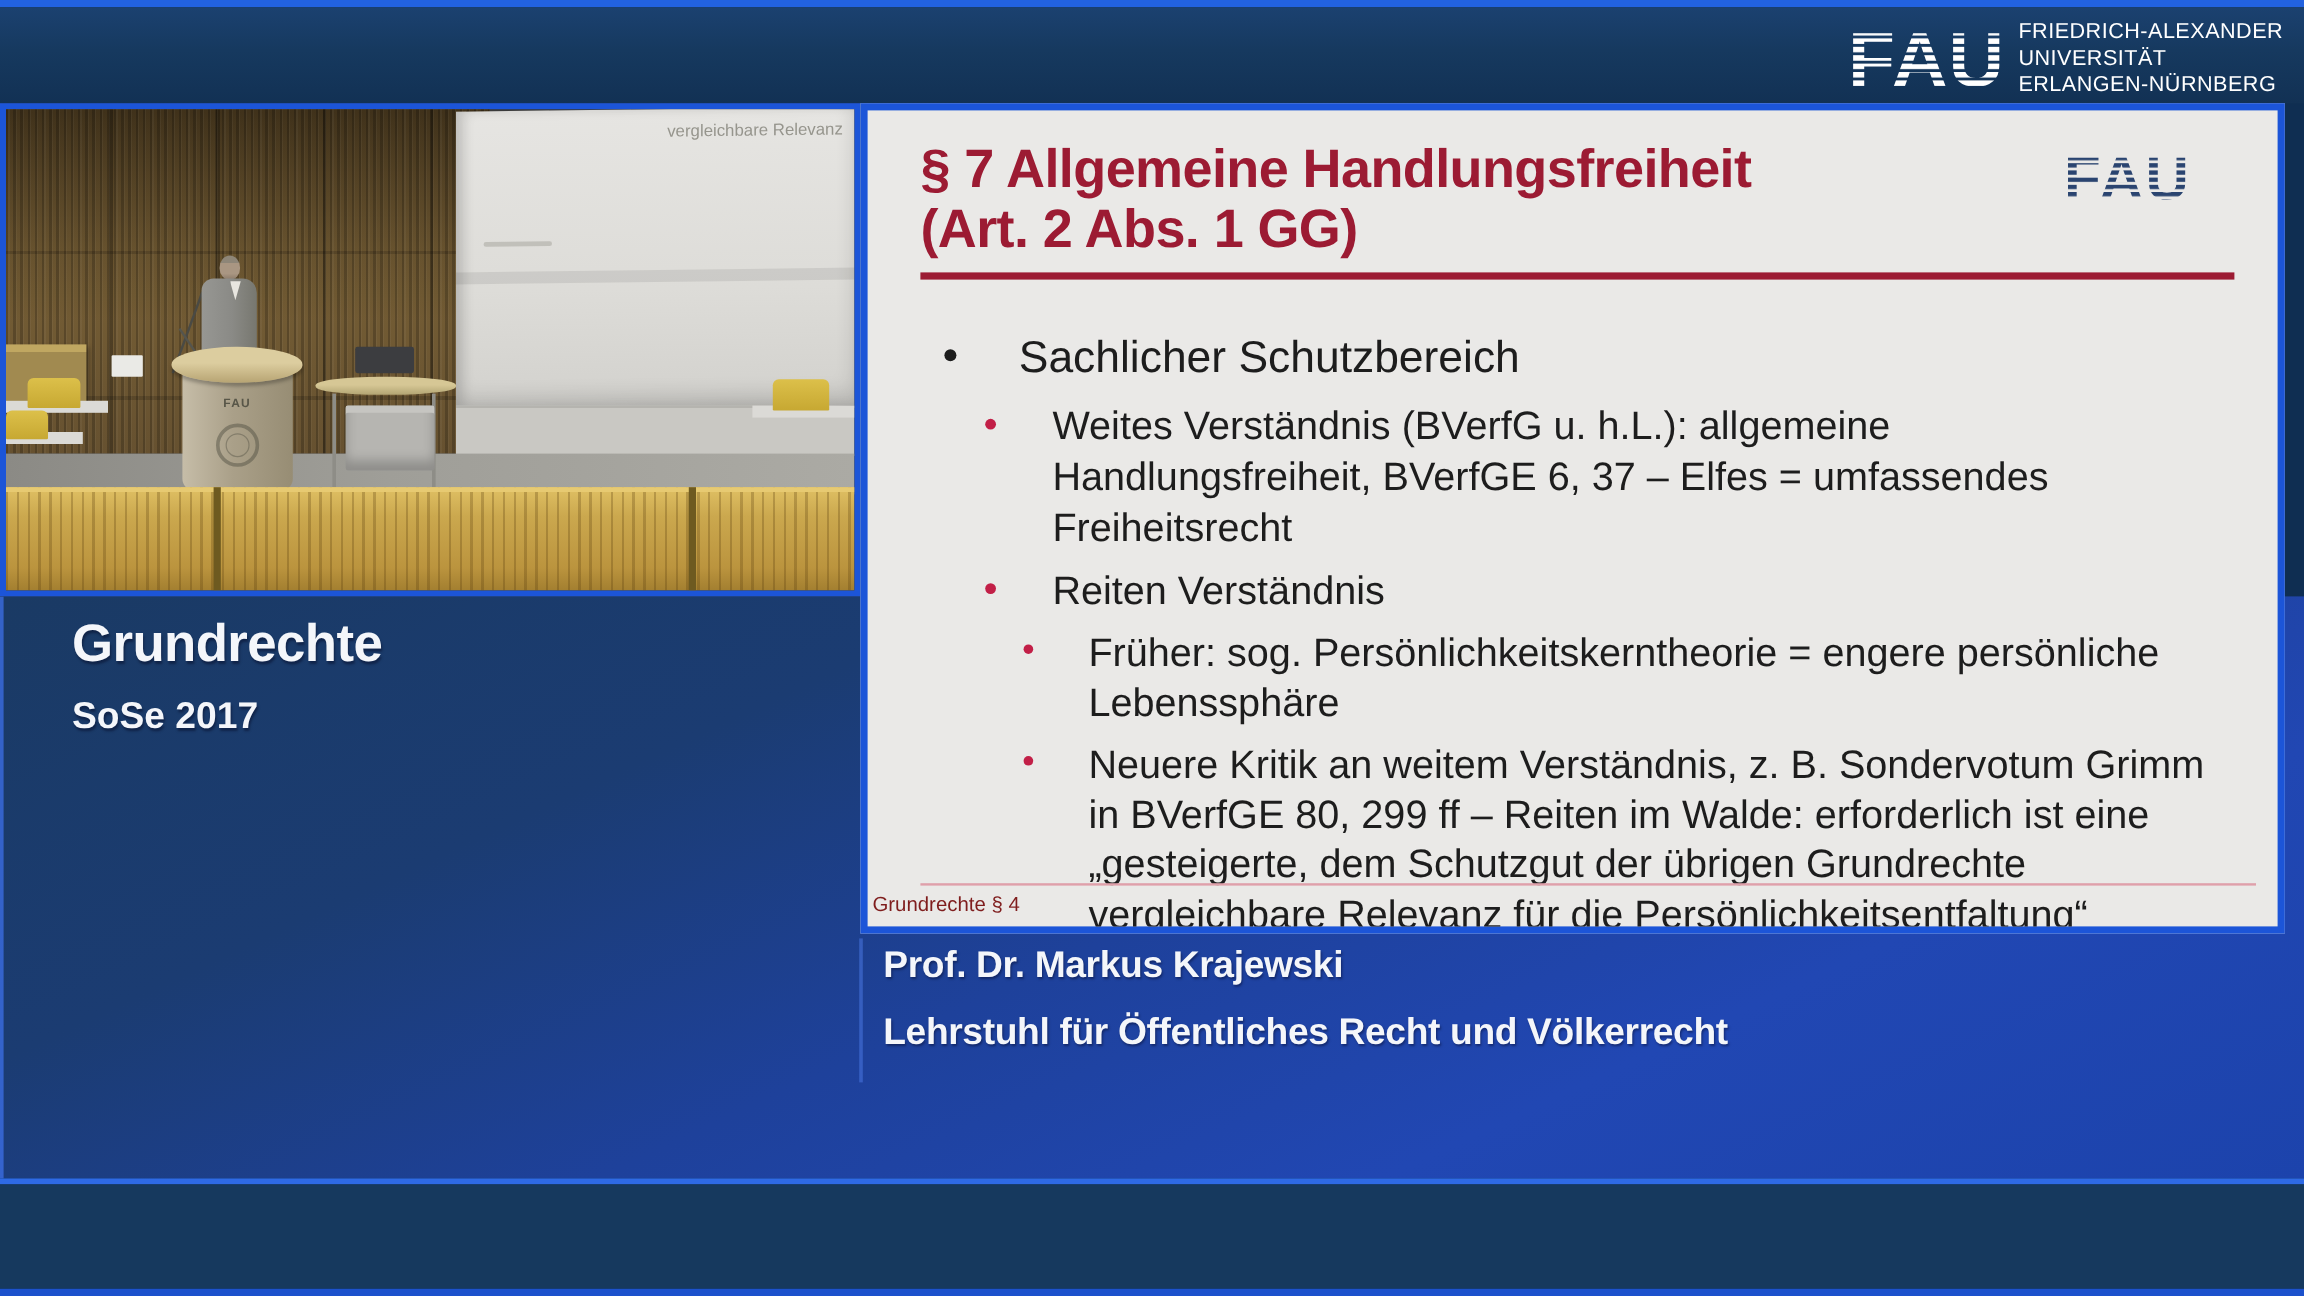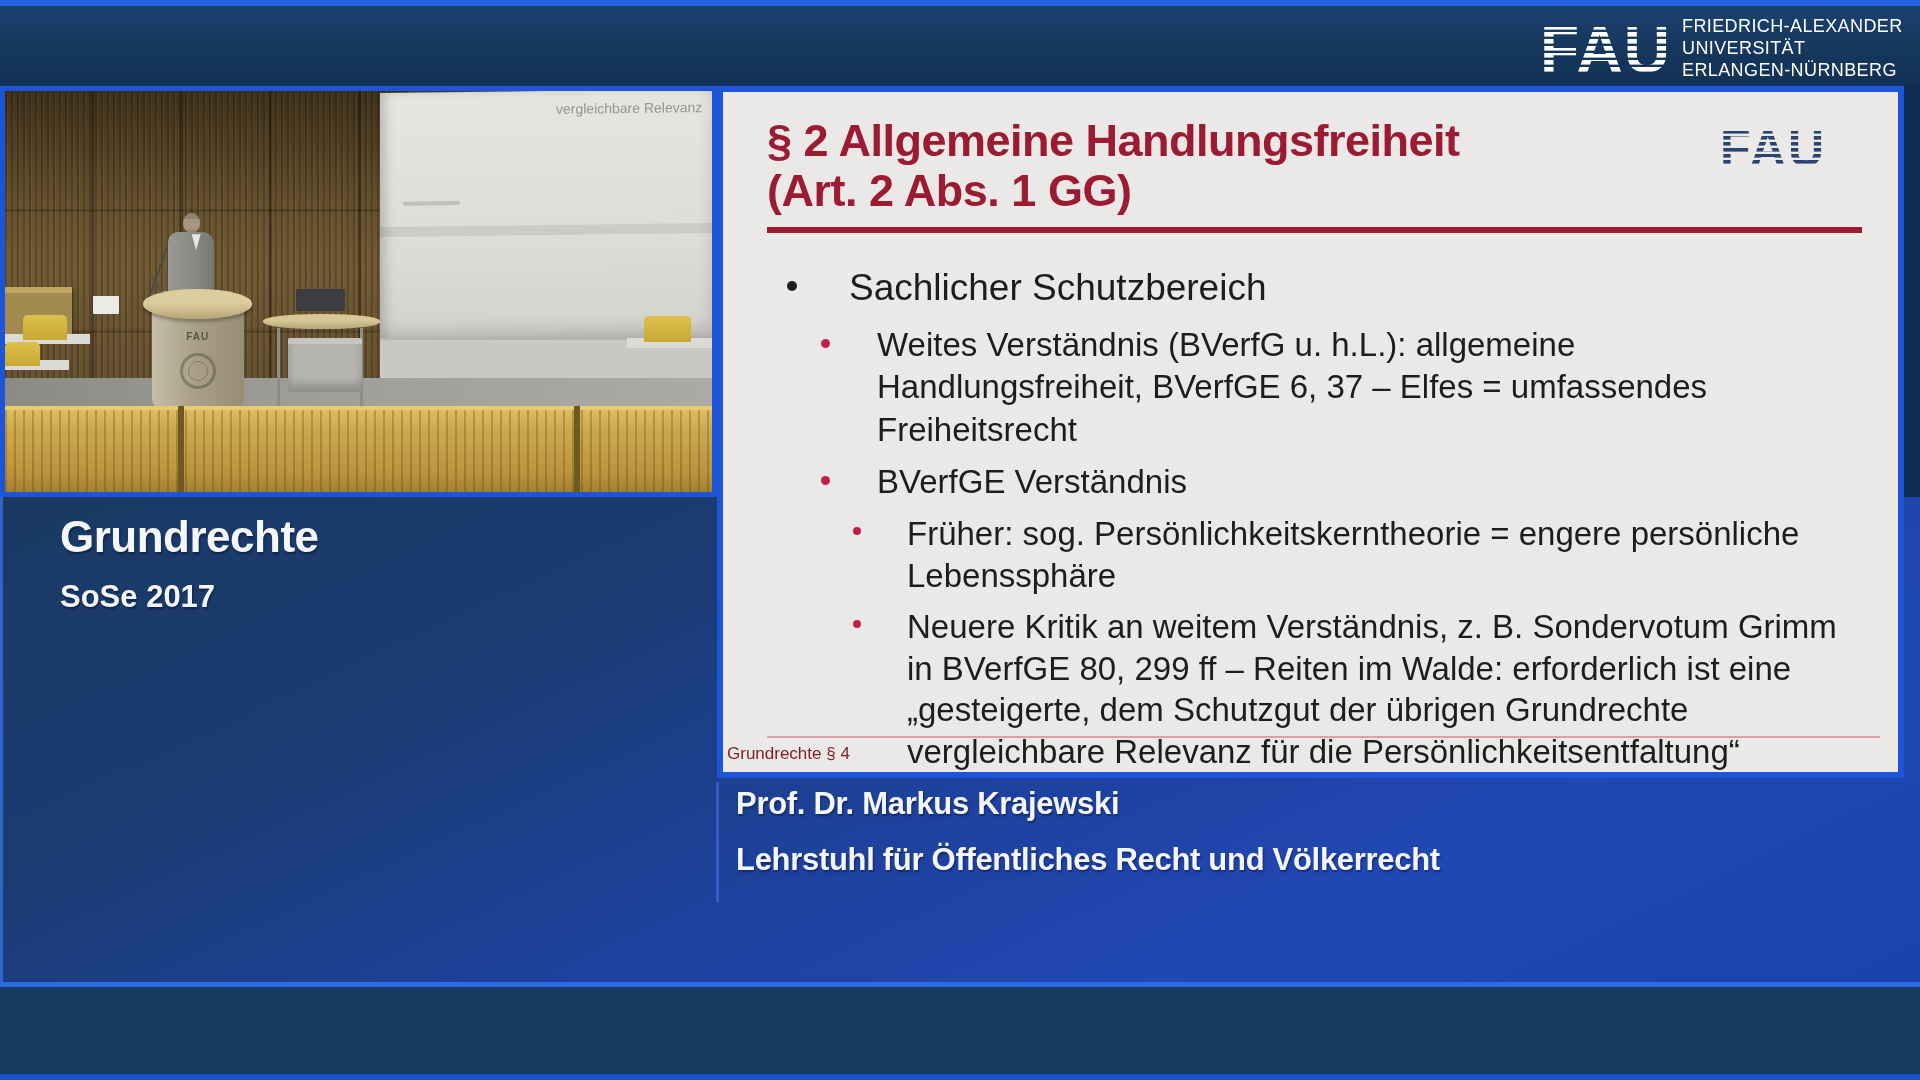--- a/index.html
+++ b/index.html
@@ -91,21 +91,21 @@
   .course-term  { margin-top:17px; font-size:31px; font-weight:bold; text-shadow:1px 2px 2px rgba(0,0,25,.4); }
 
   
   .slide-panel { position:absolute; left:717px; top:86px; width:1187px; height:692px;
                  border:6px solid #1C55D8; background:#EAE9E7; }
   .slide-inner { position:absolute; inset:0; padding:24px 24px 0 44px; overflow:hidden; }
   .slide-head { display:flex; justify-content:space-between; align-items:flex-start; }
   .slide-title { color:#9C1B33; font-weight:bold; font-size:45px; line-height:1.1; letter-spacing:-.5px; }
   .slide-logo { margin:8px 36px 0 0; }
   .title-rule { margin-top:12px; margin-right:12px; height:6px; background:#9C1B33; }
-  .bullets { margin-top:32px; }
+  .bullets { margin-top:42px; }
   .b { position:relative; color:#1d1d1d; }
   .b .dot { position:absolute; border-radius:50%; }
   .b.l1 { padding-left:82px;  font-size:37px; line-height:1.22; margin-bottom:14px; }
   .b.l1 .dot { left:20px; top:16px; width:10px; height:10px; background:#1d1d1d; }
   .b.l2 { padding-left:110px; font-size:33px; line-height:1.28; margin-bottom:10px; }
   .b.l2 .dot { left:54px; top:15px; width:9px; height:9px; background:#C21F47; }
   .b.l3 { padding-left:140px; font-size:33px; line-height:1.26; margin-bottom:10px; }
   .b.l3 .dot { left:86px; top:14px; width:8px; height:8px; background:#C21F47; }
   .b.l2 .txt { display:inline-block; max-width:920px; }
   .b.l3 .txt { display:inline-block; max-width:950px; }
@@ -194,21 +194,21 @@
 
 <div class="course-block">
   <div class="course-title">Grundrechte</div>
   <div class="course-term">SoSe 2017</div>
 </div>
 
 <div class="slide-panel">
   <div class="slide-inner">
     <div class="slide-head">
       <div class="slide-title">
-        <div>§ 2 Allgemeine Handlungsfreiheit</div>
+        <div>§ 7 Allgemeine Handlungsfreiheit</div>
         <div>(Art. 2 Abs. 1 GG)</div>
       </div>
       <div class="slide-logo">
         <svg width="118" height="48" viewBox="0 0 118 48">
           <defs>
             <pattern id="stripeB" width="10" height="6" patternUnits="userSpaceOnUse">
               <rect width="10" height="3.6" y="0" fill="#2A4470"></rect>
             </pattern>
           </defs>
           <text x="0" y="42" font-family="Liberation Sans, sans-serif" font-weight="bold" font-size="50" letter-spacing="2" fill="url(#stripeB)">FAU</text>
@@ -221,21 +221,21 @@
       <div class="b l1">
         <span class="dot"></span>
         <span class="txt">Sachlicher Schutzbereich</span>
       </div>
       <div class="b l2">
         <span class="dot"></span>
         <span class="txt">Weites Verständnis (BVerfG u. h.L.): allgemeine Handlungsfreiheit, BVerfGE 6, 37 – Elfes = umfassendes Freiheitsrecht</span>
       </div>
       <div class="b l2">
         <span class="dot"></span>
-        <span class="txt">BVerfGE Verständnis</span>
+        <span class="txt">Reiten Verständnis</span>
       </div>
       <div class="b l3">
         <span class="dot"></span>
         <span class="txt">Früher: sog. Persönlichkeitskerntheorie = engere persönliche Lebenssphäre</span>
       </div>
       <div class="b l3">
         <span class="dot"></span>
         <span class="txt">Neuere Kritik an weitem Verständnis, z. B. Sondervotum Grimm in BVerfGE 80, 299 ff – Reiten im Walde: erforderlich ist eine „gesteigerte, dem Schutzgut der übrigen Grundrechte vergleichbare Relevanz für die Persönlichkeitsentfaltung“</span>
       </div>
     </div>

